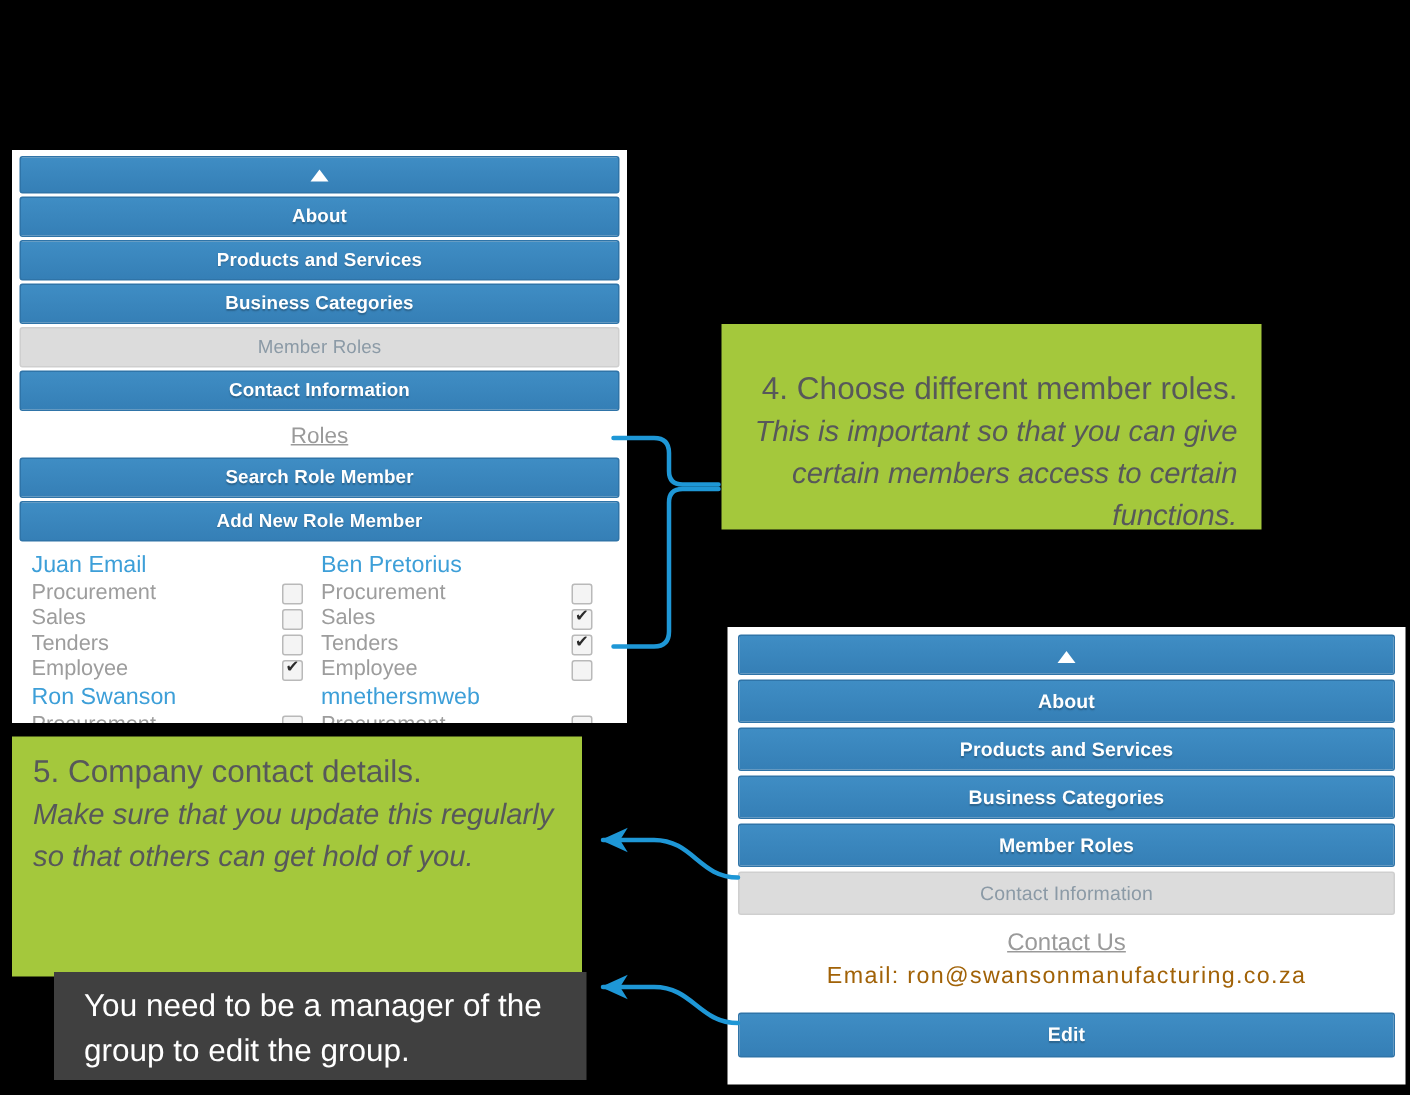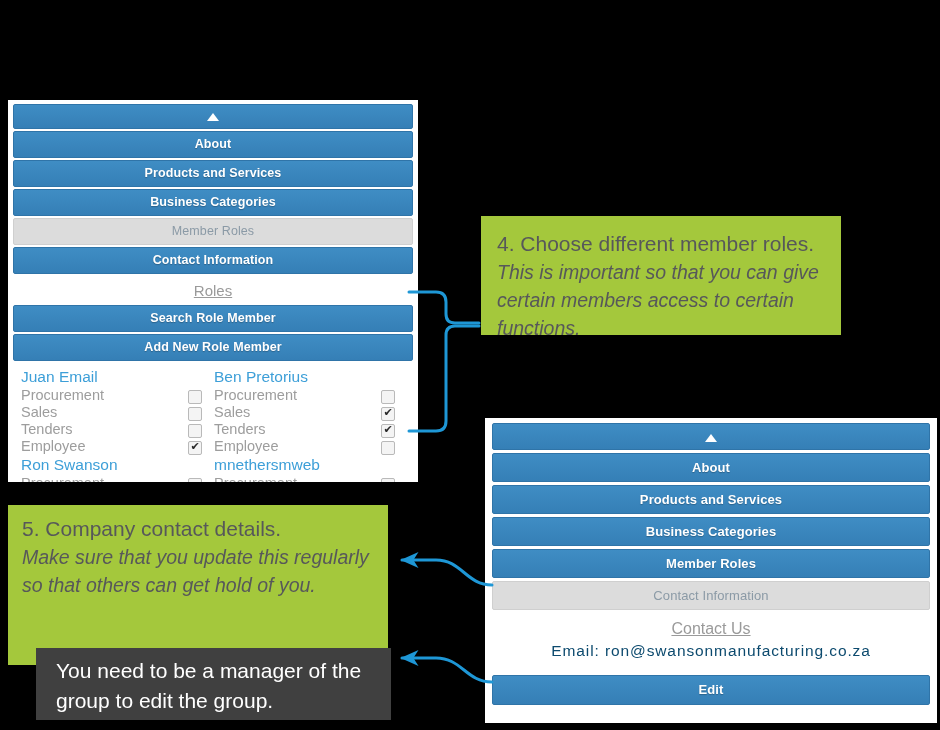--- a/index.html
+++ b/index.html
@@ -90,21 +90,21 @@
   .roles-col { width: 50%; padding-right: 12px; box-sizing: border-box; }
   .member-name {
     color: #3d9fd8;
     font-size: 15.5px;
     line-height: 20px;
     white-space: nowrap;
     cursor: pointer;
   }
   .role-row {
     display: flex;
-    align-items: flex-end;
+    align-items: center;
     justify-content: space-between;
     line-height: 17px;
   }
   .role-label {
     color: #9d9d9d;
     font-size: 14.5px;
     white-space: nowrap;
   }
   .role-box {
     width: 12px; height: 12px;
@@ -145,21 +145,21 @@
     display: block;
     text-align: center;
     color: #9a9a9a;
     text-decoration: underline;
     font-size: 16px;
     padding: 7px 0 4px 0;
     cursor: pointer;
   }
   .email-line {
     text-align: center;
-    color: #0c4a6e;
+    color: #a16207;
     font-size: 15.5px;
     letter-spacing: .9px;
     padding-bottom: 4px;
   }
 
   
   .callout {
     position: absolute;
     box-sizing: border-box;
     color: #57585a;
@@ -168,22 +168,22 @@
   .callout-gray  { background: #404040; color: #ffffff; }
   .callout .c-title {
     font-size: 21px;
     line-height: 28px;
   }
   .callout .c-sub {
     font-size: 19.5px;
     line-height: 28px;
     font-style: italic;
   }
-  #callout-4 { left: 481px; top: 216px; width: 360px; height: 119px; padding: 14px 16px 0 16px; }
-  #callout-5 { left: 8px;  top: 505px; width: 380px; height: 160px; padding: 10px 14px 0 14px; }
+  #callout-4 { left: 481px; top: 216px; width: 360px; height: 137px; padding: 30px 16px 0 16px; text-align: right; }
+  #callout-5 { left: 8px;  top: 491px; width: 380px; height: 160px; padding: 10px 14px 0 14px; }
   #callout-note {
     left: 36px; top: 648px; width: 355px; height: 72px;
     padding: 8px 16px 0 20px;
   }
   #callout-note .c-title { font-size: 21px; line-height: 30px; }
 
   
   #connectors {
     position: absolute;
     left: 0; top: 0;

